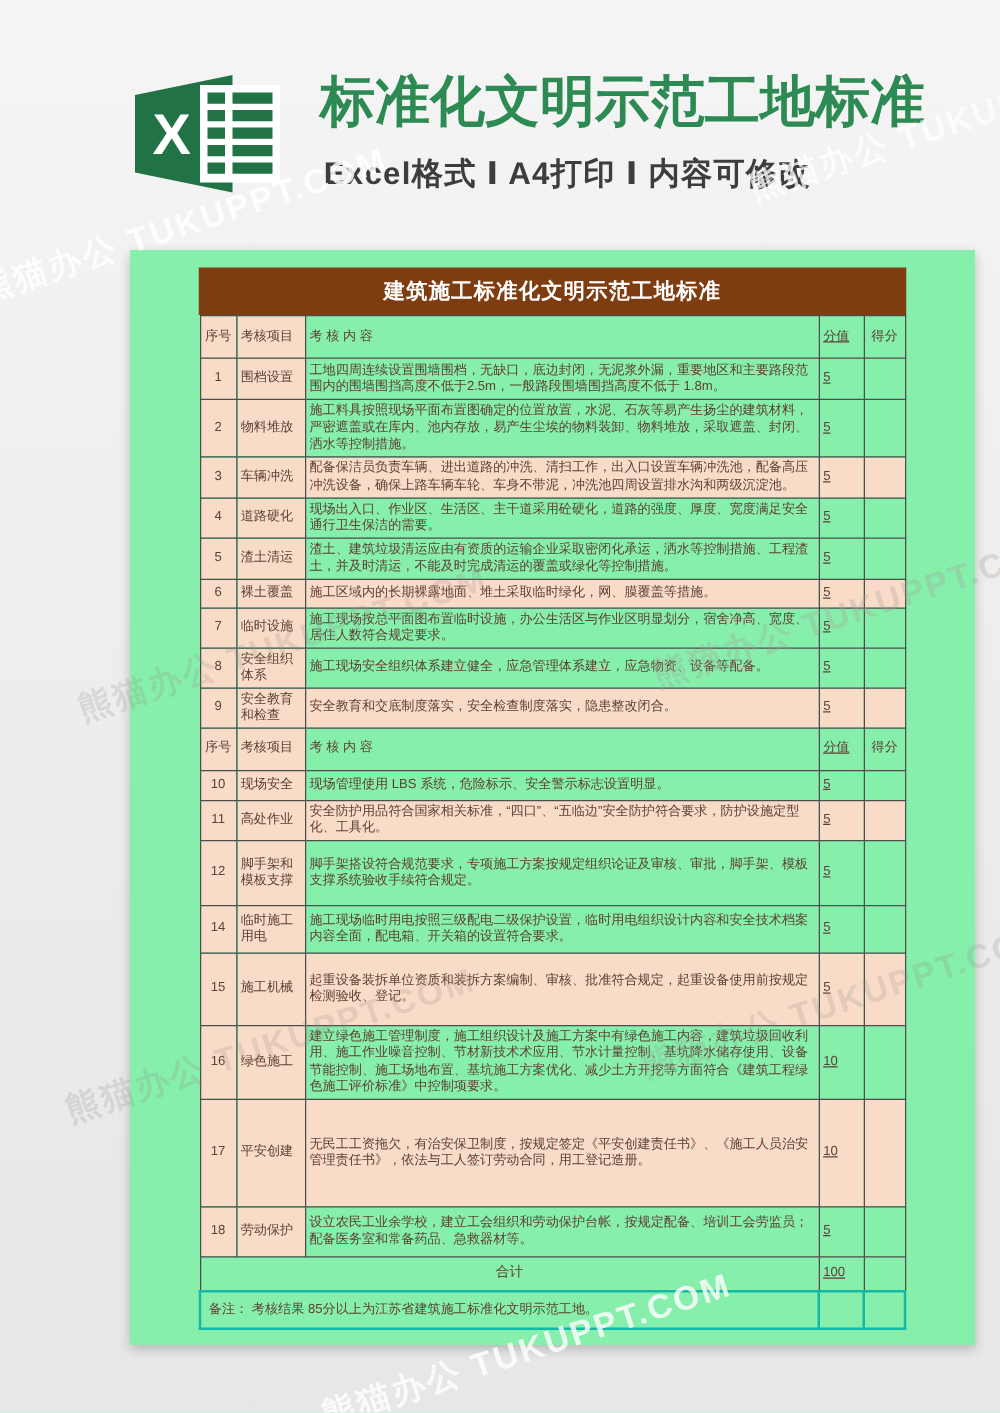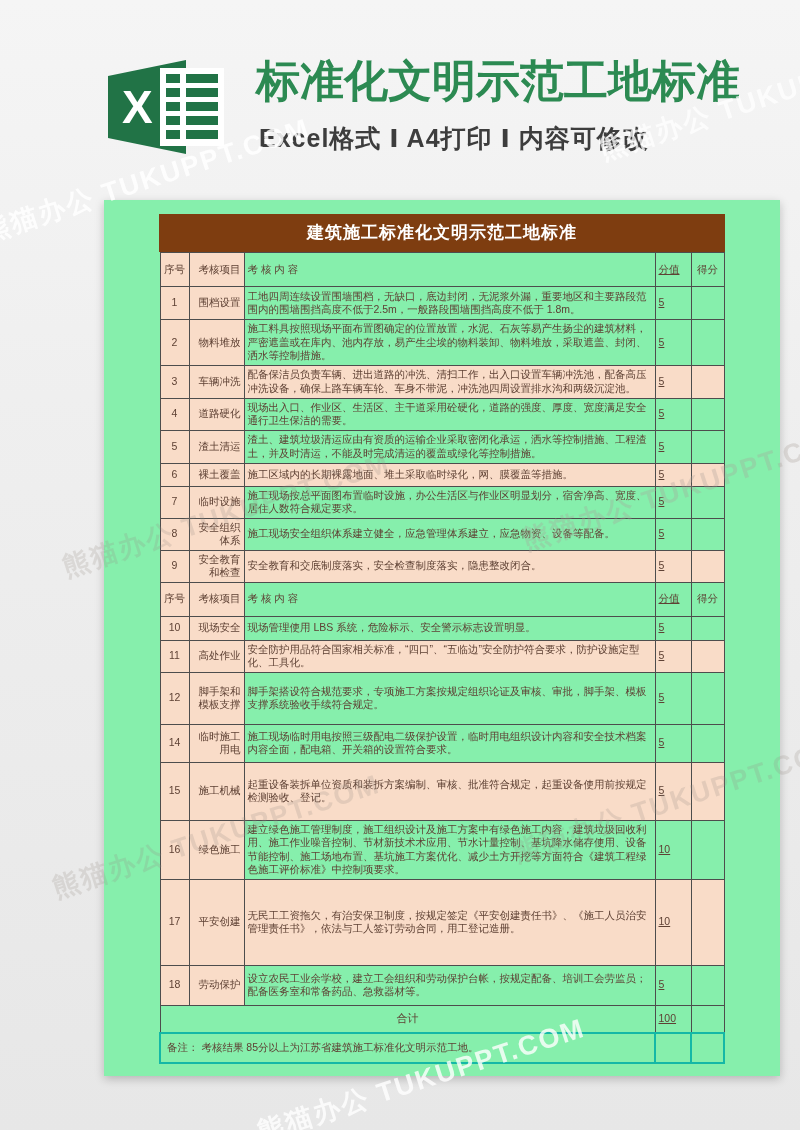--- a/index.html
+++ b/index.html
@@ -39,21 +39,21 @@
   }
   table.std{
     width:566px;margin:0 auto;border-collapse:collapse;table-layout:fixed;
     color:#5E4134;
   }
   table.std td{
     border:1px solid #4d4d4d;font-size:10.5px;line-height:13.5px;
     padding:2px 3px;vertical-align:middle;overflow:hidden;
   }
   .c-no{width:22px;text-align:center;padding:2px 1px;}
-  .c-item{width:48px;text-align:right;padding:2px 1px;}
+  .c-item{width:48px;text-align:left;padding:2px 1px;}
   .c-content{text-align:left;padding:2px 5px;}
   .c-score{width:29px;text-align:left;text-decoration:underline;}
   .c-earned{width:26px;text-align:center;}
   td.c-no,td.c-item{background:#F9DCC8;}
   tr.shaded td{background:#F9DCC8;}
   tr.hdr td{font-size:10.5px;}
   tr.hdr .c-content{margin-top:44px;}
   tr.total .c-content-span{text-align:center;border:1px solid #4d4d4d;font-size:11px;}
   tr.note td{border:2px solid #14b8a6;color:#5E4134;}
   tr.note .c-content-span{text-align:left;padding:4px 6px;}

